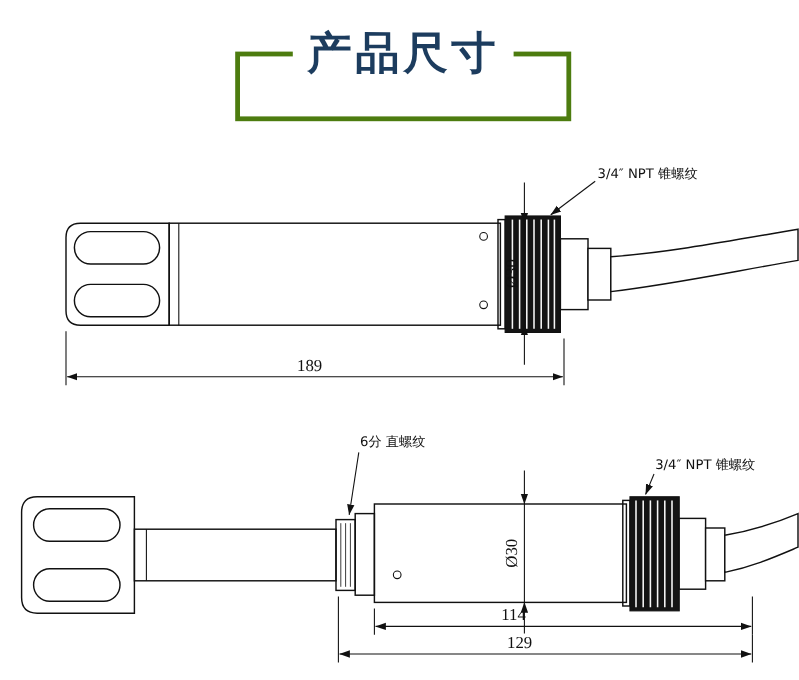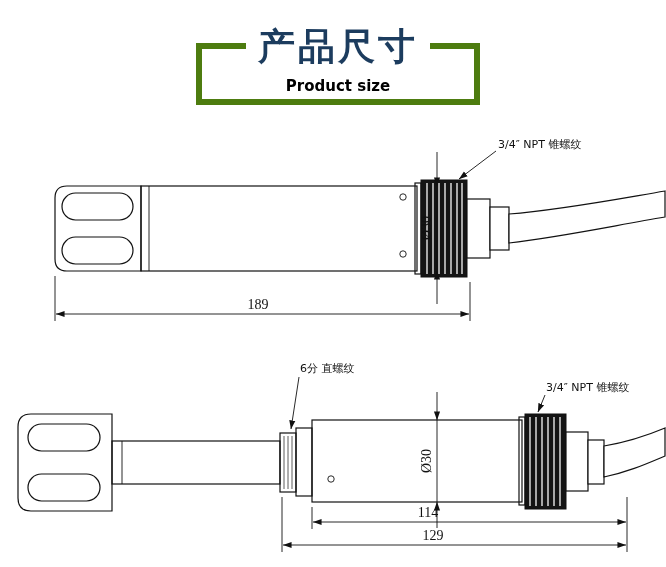--- a/index.html
+++ b/index.html
@@ -1,19 +1,19 @@
 <!DOCTYPE html>
 <html><head>
 <meta charset="utf-8">
 <style>
   html,body{margin:0;padding:0;background:#fff;}
   .page{position:relative;width:666px;height:567px;background:#fff;overflow:hidden;
         font-family:"DejaVu Sans",sans-serif;}
   .title-box{position:absolute;left:196px;top:43px;width:272px;height:50px;
-             border:6px solid #4d7c0f;background:#fff;}
+             border:4px solid #4d7c0f;background:#fff;}
   .title-cn{position:absolute;top:-21px;left:50%;transform:translateX(-50%);
             background:#fff;padding:0 12px;font-size:37px;line-height:1;
             font-weight:bold;color:#1c3c5e;letter-spacing:3px;white-space:nowrap;}
   .title-en{position:absolute;bottom:4px;left:0;width:100%;text-align:center;
             font-size:15px;font-weight:bold;color:#000;}
   svg{position:absolute;left:0;top:0;}
   .ln{stroke:#111;stroke-width:1.2;fill:none;}
   .thin{stroke:#111;stroke-width:0.9;fill:none;}
   .dimln{stroke:#111;stroke-width:0.9;fill:none;}
   .blk{fill:#141414;stroke:#111;stroke-width:1;}
@@ -139,16 +139,15 @@
         <line class="dimln" x1="282" y1="497" x2="282" y2="552"></line>
         <line class="dimln" x1="627" y1="529" x2="627" y2="552"></line>
         <line class="dimln" x1="283" y1="545" x2="626" y2="545" marker-start="url(#arr)" marker-end="url(#arr)"></line>
         <text class="dim" x="433" y="540" text-anchor="middle">129</text>
       </g>
     </g>
   </svg>
 
   <div class="title-box">
     <div class="title-cn">产品尺寸</div>
-    <div class="title-en">Product size</div>
   </div>
 
 </div>
 
 </body></html>

